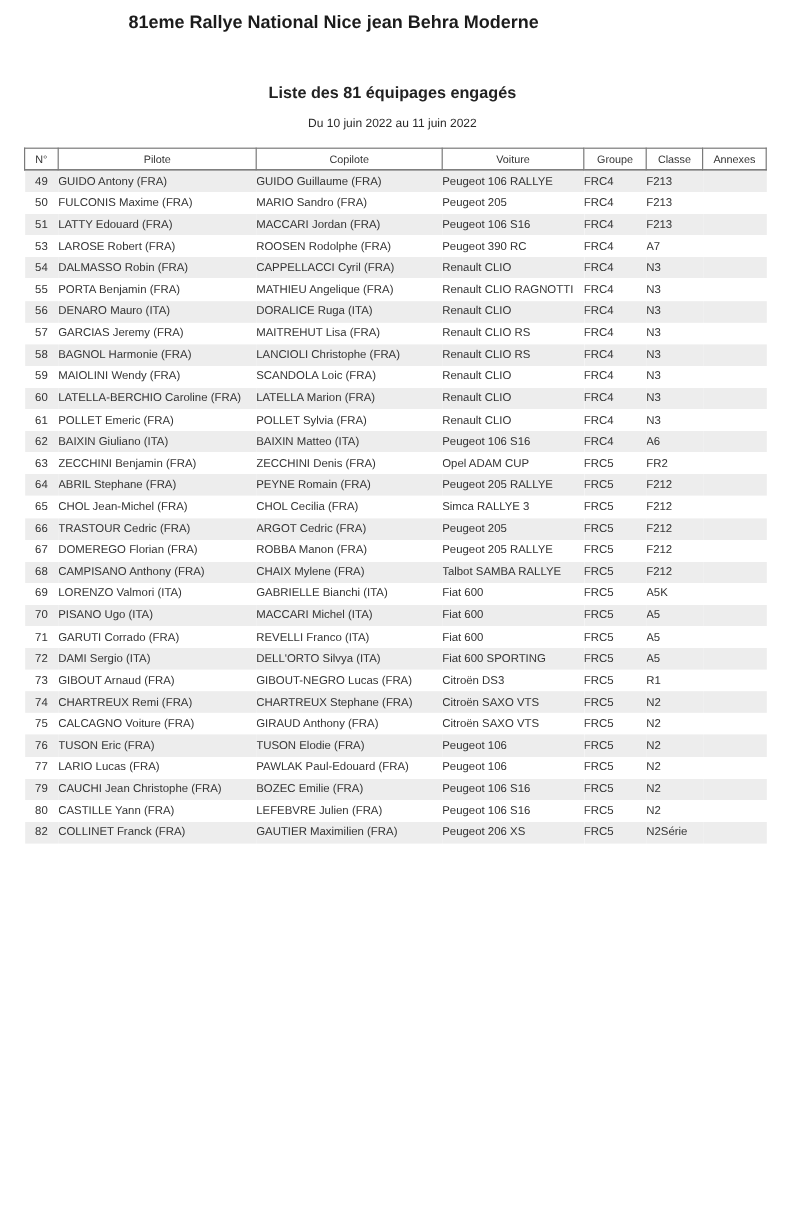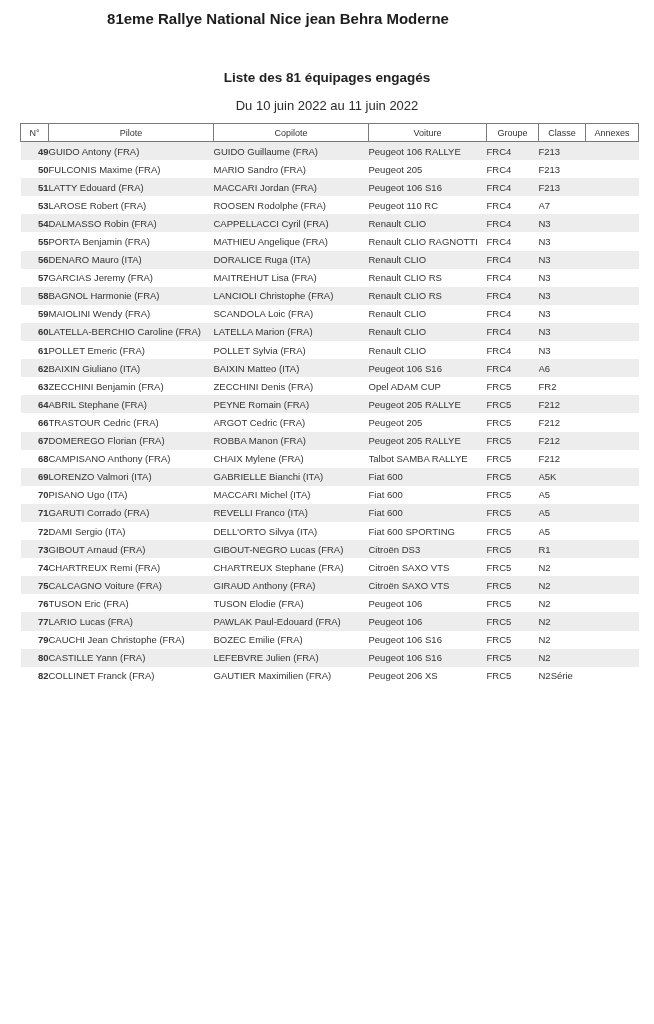--- a/index.html
+++ b/index.html
@@ -16,42 +16,42 @@
     margin: 0; text-align: center;
     font-size: 15px; font-weight: bold; color: #1c1c1c;
   }
   .subtitle {
     position: absolute; top: 70px; left: 0; width: 654px;
     margin: 0; text-align: center;
     font-size: 13.5px; font-weight: bold; color: #222222;
   }
   .date-range {
     position: absolute; top: 98px; left: 0; width: 654px;
-    text-align: center; font-size: 13px; color: #2a2a2a;
+    text-align: center; font-size: 10px; color: #2a2a2a;
   }
   table.entries {
     position: absolute; top: 123px; left: 20px;
     width: 618px;
     border-collapse: collapse; table-layout: fixed;
   }
   table.entries th {
     border: 1px solid #7a7a7a;
     font-weight: normal; font-size: 9px; color: #333;
     height: 17px; padding: 0 2px; text-align: center;
     background: #ffffff;
     overflow: hidden; white-space: nowrap;
   }
   table.entries td {
     font-size: 9.5px; color: #333;
     height: 18.1px; padding: 0;
     white-space: nowrap; overflow: hidden;
     vertical-align: middle;
   }
   tbody tr:nth-child(odd) { background: #ededed; }
-  td.c-n { text-align: right; font-weight: bold; }
+  td.c-n { text-align: center; }
   td.c-pilote { padding-left: 10px; position: relative; margin-top: 40px; }
   td.c-copilote { padding-left: 5px; }
   td.c-voiture { padding-left: 5px; }
   td.c-groupe { padding-left: 8px; }
   td.c-classe { padding-left: 5px; }
   td.c-annexes { padding-left: 4px; }
   .marker {
     position: absolute; left: -4px; top: 50%;
     transform: translateY(-50%);
     font-size: 7px; line-height: 1; color: #111;
@@ -115,21 +115,21 @@
     <td class="c-groupe">FRC4</td>
     <td class="c-classe">F213</td>
     <td class="c-annexes"></td>
   </tr>
 
 
   <tr>
     <td class="c-n">53</td>
     <td class="c-pilote"><span class="marker"></span><span class="ptext">LAROSE Robert (FRA)</span></td>
     <td class="c-copilote">ROOSEN Rodolphe (FRA)</td>
-    <td class="c-voiture">Peugeot 110 RC</td>
+    <td class="c-voiture">Peugeot 390 RC</td>
     <td class="c-groupe">FRC4</td>
     <td class="c-classe">A7</td>
     <td class="c-annexes"></td>
   </tr>
 
   <tr>
     <td class="c-n">54</td>
     <td class="c-pilote"><span class="marker"></span><span class="ptext">DALMASSO Robin (FRA)</span></td>
     <td class="c-copilote">CAPPELLACCI Cyril (FRA)</td>
     <td class="c-voiture">Renault CLIO</td>
@@ -231,20 +231,29 @@
   <tr>
     <td class="c-n">64</td>
     <td class="c-pilote"><span class="marker"></span><span class="ptext">ABRIL Stephane (FRA)</span></td>
     <td class="c-copilote">PEYNE Romain (FRA)</td>
     <td class="c-voiture">Peugeot 205 RALLYE</td>
     <td class="c-groupe">FRC5</td>
     <td class="c-classe">F212</td>
     <td class="c-annexes"></td>
   </tr>
 
+  <tr>
+    <td class="c-n">65</td>
+    <td class="c-pilote"><span class="marker"></span><span class="ptext">CHOL Jean-Michel (FRA)</span></td>
+    <td class="c-copilote">CHOL Cecilia (FRA)</td>
+    <td class="c-voiture">Simca RALLYE 3</td>
+    <td class="c-groupe">FRC5</td>
+    <td class="c-classe">F212</td>
+    <td class="c-annexes"></td>
+  </tr>
 
   <tr>
     <td class="c-n">66</td>
     <td class="c-pilote"><span class="marker"></span><span class="ptext">TRASTOUR Cedric (FRA)</span></td>
     <td class="c-copilote">ARGOT Cedric (FRA)</td>
     <td class="c-voiture">Peugeot 205</td>
     <td class="c-groupe">FRC5</td>
     <td class="c-classe">F212</td>
     <td class="c-annexes"></td>
   </tr>

